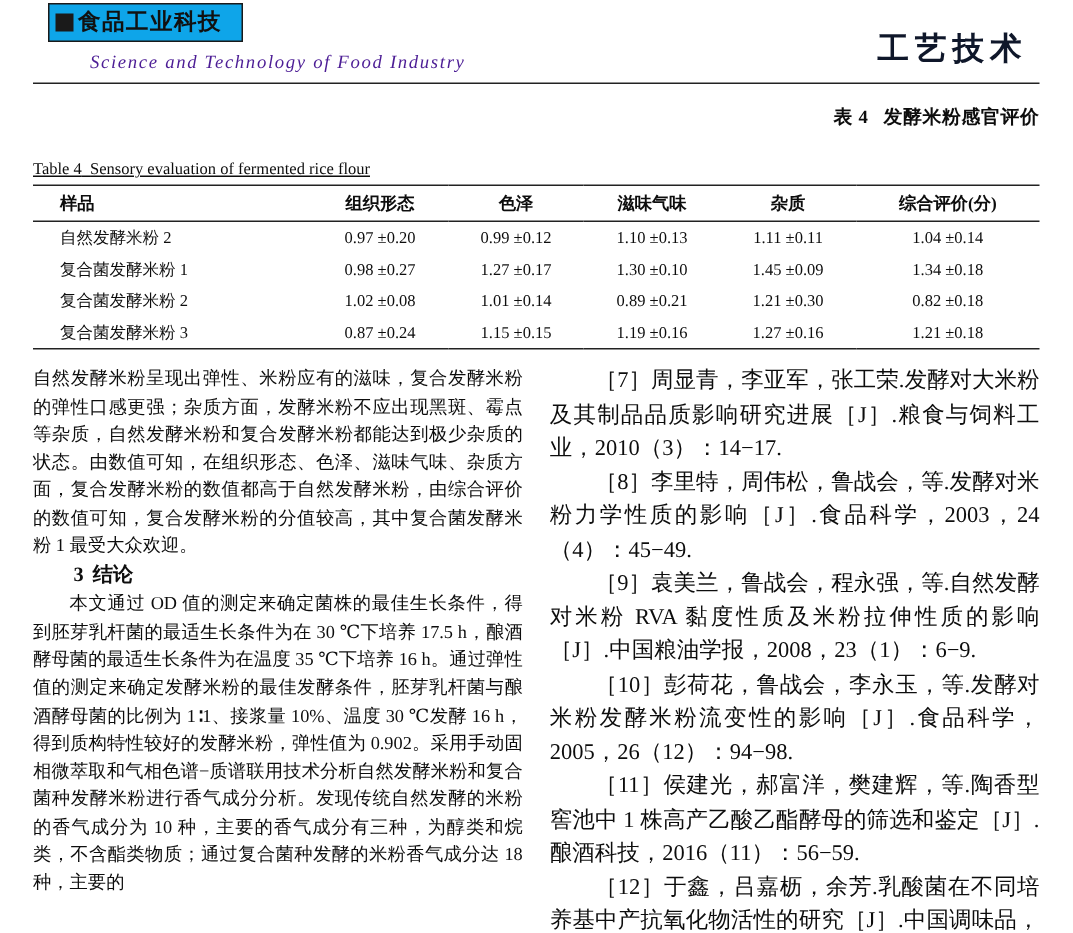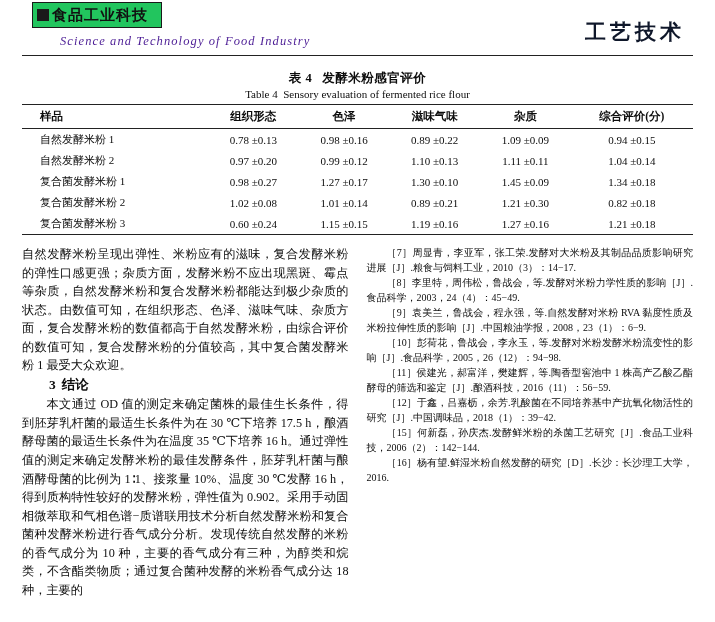--- a/index.html
+++ b/index.html
@@ -27,21 +27,21 @@
     position: relative;
     height: 56px;
   }
   .logo-box {
     position: absolute;
     left: 10px;
     top: 2px;
     width: 130px;
     height: 26px;
     border: 1px solid #1a1a1a;
-    background: #22c55e;
+    background: #0ea5e9;
     display: flex;
     align-items: center;
     padding-left: 4px;
     box-sizing: border-box;
     text-align: right;
   }
   .logo-swatch {
     width: 12px;
     height: 12px;
     background: #1a1a1a;
@@ -82,32 +82,32 @@
     right: 0;
     top: 55px;
     border-top: 1.3px solid #222;
   }
 
   
   .table-wrap {
     margin-top: 14px;
   }
   .tbl-title {
-    text-align: center;
+    text-align: right;
     font-size: 12.5px;
     font-weight: bold;
     letter-spacing: 0.5px;
   }
   .tbl-title .num { margin-right: 10px; }
   .tbl-subtitle {
-    text-align: center;
     font-size: 11px;
     font-family: "Liberation Serif", serif;
-    margin-top: 1px;
+    margin-top: 20px;
     margin-bottom: 4px;
+    text-decoration: underline;
   }
   table.sensory {
     width: 100%;
     border-collapse: collapse;
     font-size: 11px;
   }
   table.sensory thead th {
     font-weight: bold;
     padding: 4px 2px 4px 2px;
     border-top: 1.2px solid #222;
@@ -154,21 +154,21 @@
     margin-top: 6px;
     font-size: 13.5px;
     font-weight: bold;
     text-indent: 0;
   }
   .heading-num .hn { margin-right: 6px; }
   .ref-item {
     margin: 0;
     text-indent: 0;
     padding-left: 0;
-    font-size: 10px;
+    font-size: 15px;
     line-height: 1.5;
     text-align: justify;
   }
 </style>
 </head>
 <body>
 
 <div class="page">
 
   <div class="header">
@@ -194,28 +194,20 @@
           <th class="first">样品</th>
           <th>组织形态</th>
           <th>色泽</th>
           <th>滋味气味</th>
           <th>杂质</th>
           <th>综合评价(分)</th>
         </tr>
       </thead>
       <tbody>
         <tr>
-          <td class="first">自然发酵米粉 1</td>
-          <td>0.78 ±0.13</td>
-          <td>0.98 ±0.16</td>
-          <td>0.89 ±0.22</td>
-          <td>1.09 ±0.09</td>
-          <td>0.94 ±0.15</td>
-        </tr>
-        <tr>
           <td class="first">自然发酵米粉 2</td>
           <td>0.97 ±0.20</td>
           <td>0.99 ±0.12</td>
           <td>1.10 ±0.13</td>
           <td>1.11 ±0.11</td>
           <td>1.04 ±0.14</td>
         </tr>
         <tr>
           <td class="first">复合菌发酵米粉 1</td>
           <td>0.98 ±0.27</td>
@@ -227,21 +219,21 @@
         <tr>
           <td class="first">复合菌发酵米粉 2</td>
           <td>1.02 ±0.08</td>
           <td>1.01 ±0.14</td>
           <td>0.89 ±0.21</td>
           <td>1.21 ±0.30</td>
           <td>0.82 ±0.18</td>
         </tr>
         <tr>
           <td class="first">复合菌发酵米粉 3</td>
-          <td>0.60 ±0.24</td>
+          <td>0.87 ±0.24</td>
           <td>1.15 ±0.15</td>
           <td>1.19 ±0.16</td>
           <td>1.27 ±0.16</td>
           <td>1.21 ±0.18</td>
         </tr>
       </tbody>
     </table>
   </div>
 
   <div class="columns">

